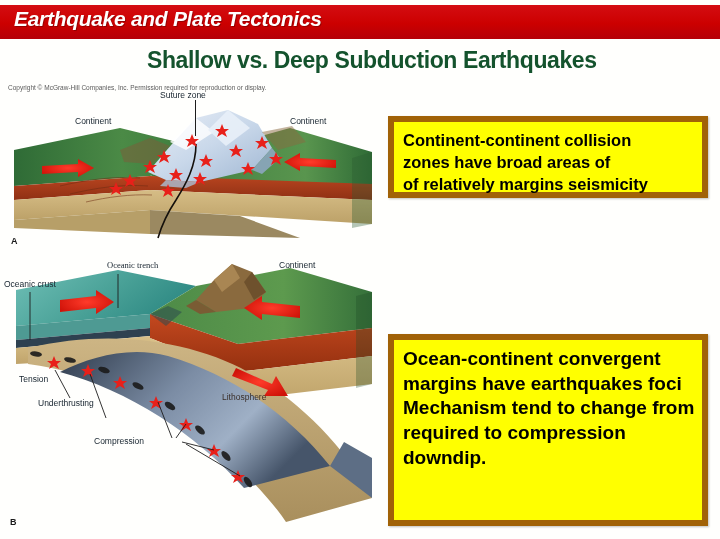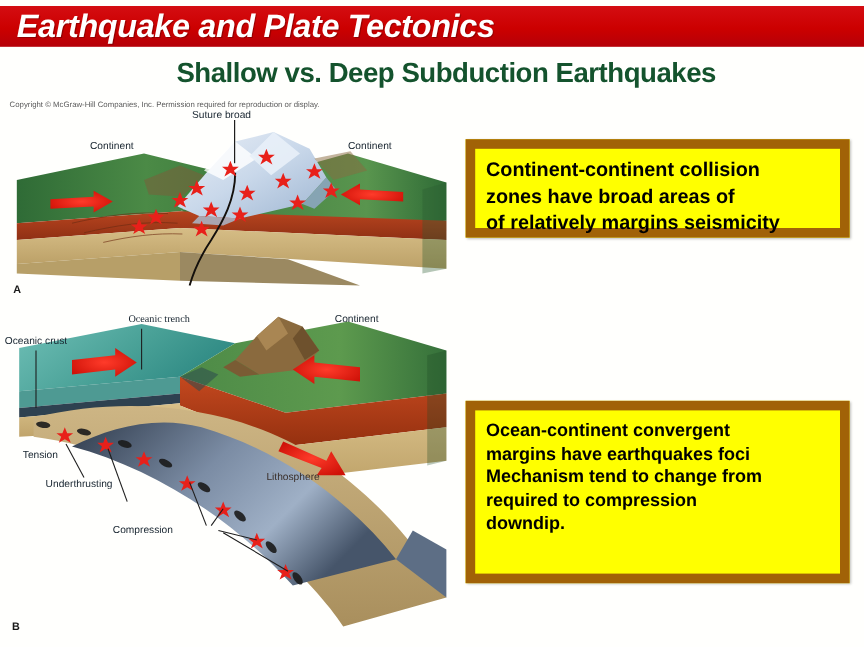--- a/index.html
+++ b/index.html
@@ -10,45 +10,45 @@
   }
   .slide{position:absolute;inset:0;}
 
   
   .title-banner{
     position:absolute;left:0;top:5px;width:720px;height:34px;
     background:linear-gradient(180deg,#d40d12 0%,#cc0000 55%,#b50008 100%);
   }
   .title-banner .title-text{
     position:absolute;left:14px;top:2px;
-    font-size:27px;font-style:italic;font-weight:bold;color:#ffffff;
+    font-size:21px;font-style:italic;font-weight:bold;color:#ffffff;
     letter-spacing:-0.3px;white-space:nowrap;
     text-shadow:1px 1px 0 rgba(0,0,0,.25);
   }
   .subtitle{
     position:absolute;left:147px;top:47px;width:570px;
     font-size:23px;font-weight:bold;color:#14532d;
     letter-spacing:-0.4px;white-space:nowrap;
     text-shadow:1px 1px 0 rgba(255,255,255,.6);
   }
   .copyright{
     position:absolute;left:8px;top:84px;
     font-size:6.5px;color:#5a5a5a;white-space:nowrap;
   }
 
   
   .callout{
-    position:absolute;background:#ffff00;border:8px solid #a16207;
+    position:absolute;background:#ffff00;border:6px solid #a16207;
     box-sizing:border-box;color:#000;font-weight:bold;
     box-shadow:1px 1px 2px rgba(0,0,0,.25);
   }
   #callout-1{left:388px;top:116px;width:320px;height:82px;
     font-size:16.5px;line-height:1.32;padding:8px 9px;}
-  #callout-2{left:388px;top:334px;width:320px;height:152px;
-    font-size:15px;line-height:1.30;padding:7px 9px;}
+  #callout-2{left:388px;top:334px;width:320px;height:192px;
+    font-size:19px;line-height:1.30;padding:7px 9px;}
   .callout div{white-space:nowrap;}
 
   
   .panel-letter{position:absolute;font-size:9px;font-weight:bold;color:#1a1a1a;}
   #panel-letter-a{left:11px;top:236px;}
   #panel-letter-b{left:10px;top:517px;}
 
   
   .diagram{position:absolute;}
   .dg-label{
@@ -165,21 +165,21 @@
         <polygon points="248,74 250,79 255,79 251,82 253,87 248,84 243,87 245,82 241,79 246,79"></polygon>
         <polygon points="130,86 132,91 137,91 133,94 135,99 130,96 125,99 127,94 123,91 128,91"></polygon>
         <polygon points="116,94 118,99 123,99 119,102 121,107 116,104 111,107 113,102 109,99 114,99"></polygon>
         <polygon points="262,48 264,53 269,53 265,56 267,61 262,58 257,61 259,56 255,53 260,53"></polygon>
         <polygon points="276,64 278,69 283,69 279,72 281,77 276,74 271,77 273,72 269,69 274,69"></polygon>
         <polygon points="200,84 202,89 207,89 203,92 205,97 200,94 195,97 197,92 193,89 198,89"></polygon>
         <polygon points="168,96 170,101 175,101 171,104 173,109 168,106 163,109 165,104 161,101 166,101"></polygon>
       </g>
     </svg>
 
-    <div class="dg-label" style="left:160px;top:2px;">Suture broad</div>
+    <div class="dg-label" style="left:160px;top:2px;">Suture zone</div>
     <div class="leader" style="left:195px;top:12px;width:1px;height:36px;"></div>
 
     <div class="dg-label" style="left:75px;top:28px;">Continent</div>
 
     <div class="dg-label" style="left:290px;top:28px;">Continent</div>
   </div>
 
   <div class="panel-letter" id="panel-letter-a">A</div>
 
   <div class="diagram" id="diagram-b">

